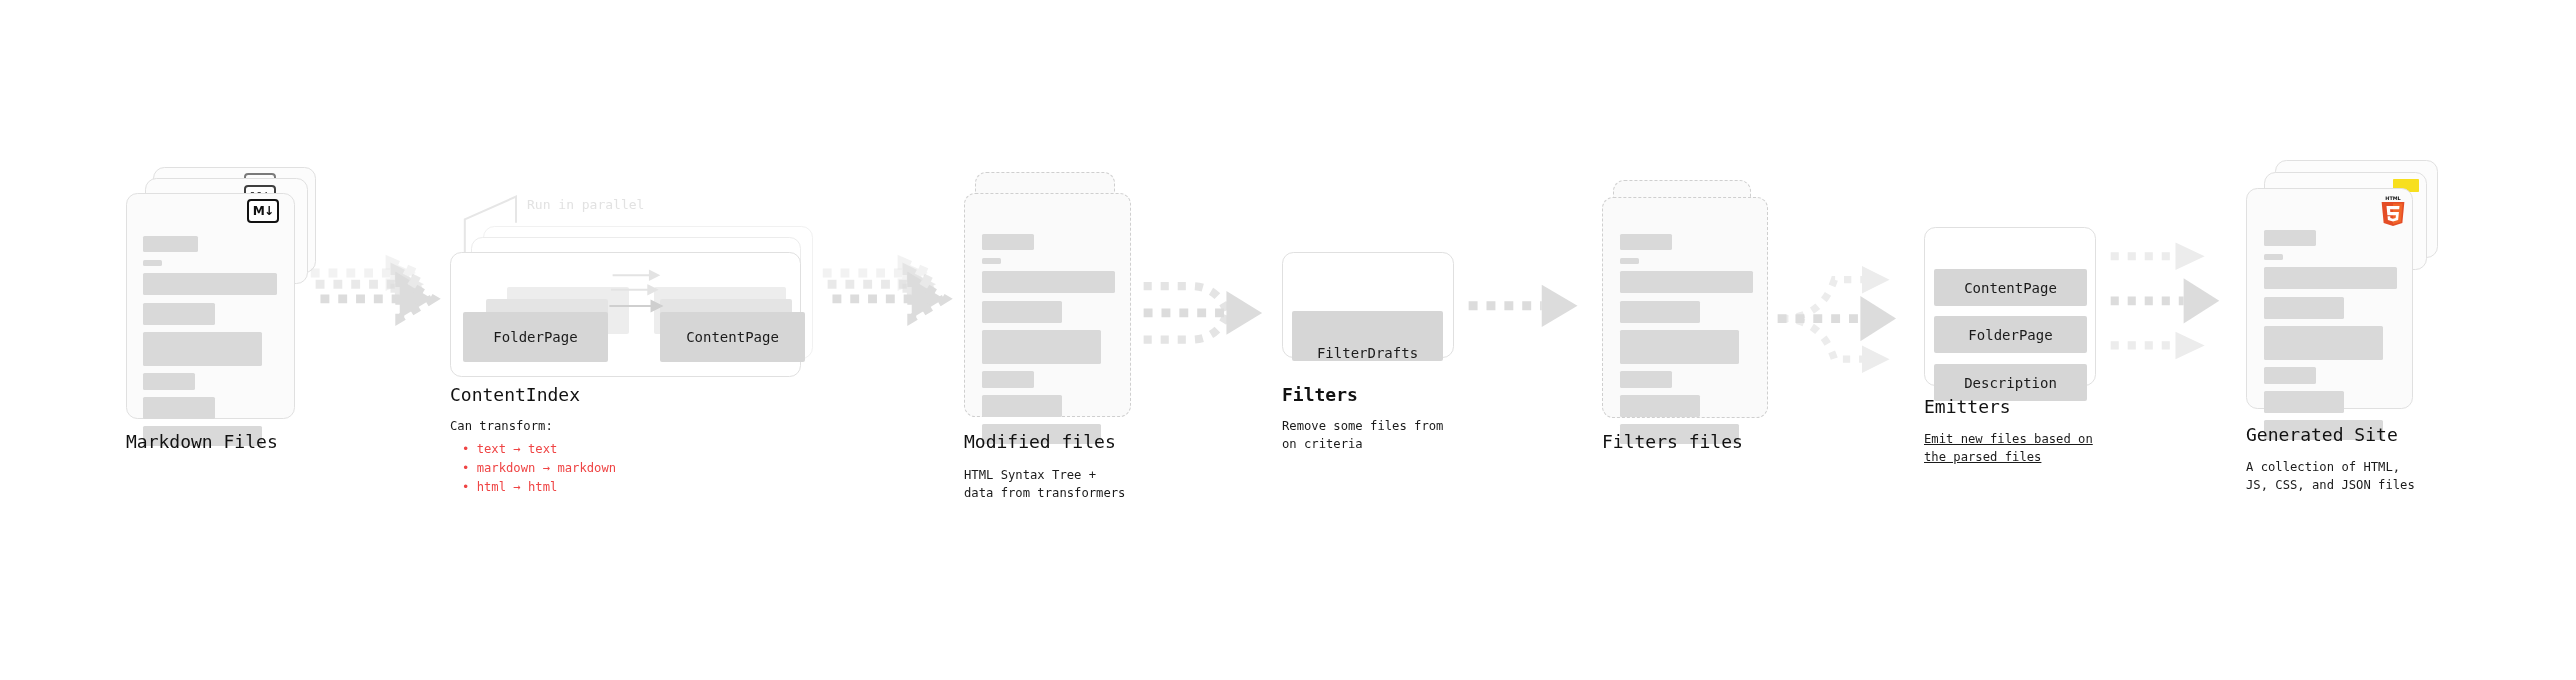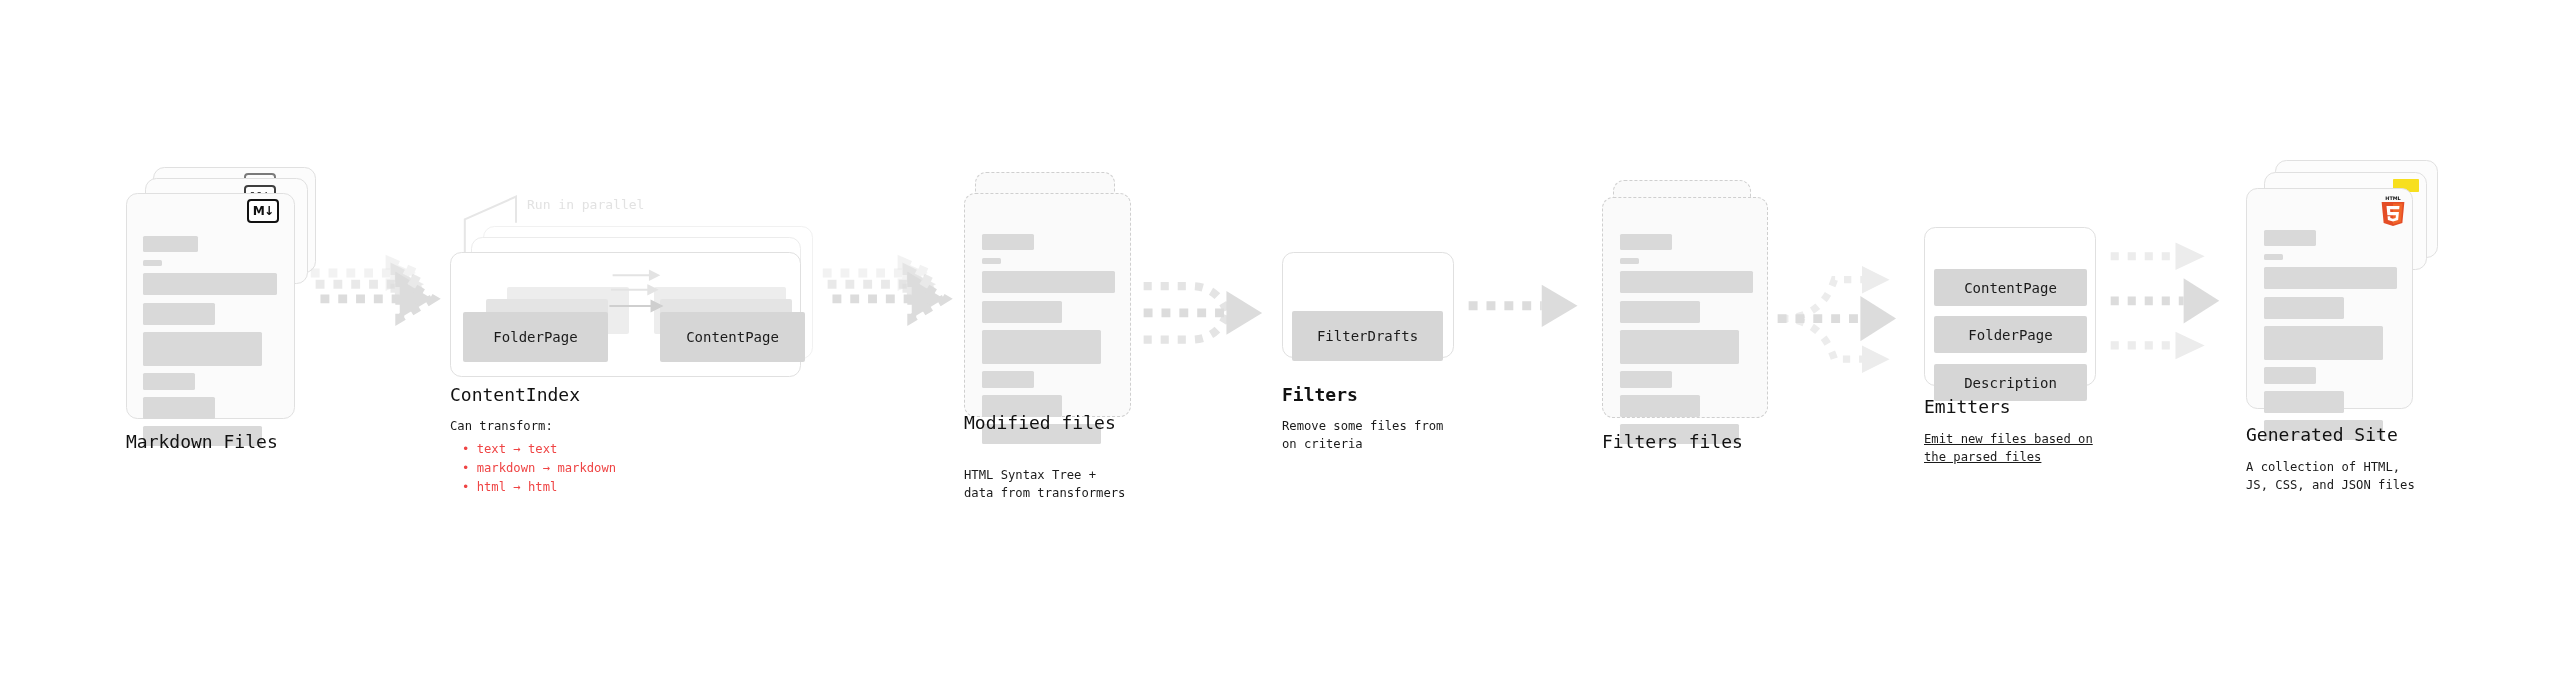--- a/index.html
+++ b/index.html
@@ -181,37 +181,37 @@
     <div class="bar" style="width:52px;height:16.3px;"></div>
     <div class="bar" style="width:18.7px;height:6.5px;"></div>
     <div class="bar" style="width:133px;height:22px;"></div>
     <div class="bar" style="width:80px;height:22px;"></div>
     <div class="bar" style="width:119px;height:34px;"></div>
     <div class="bar" style="width:52px;height:16.3px;"></div>
     <div class="bar" style="width:80px;height:22px;"></div>
     <div class="bar" style="width:119px;height:20.3px;"></div>
   </div>
 
-  <div class="title" style="left:964px;top:412px;">Modified files</div>
+  <div class="title" style="left:964px;top:431px;">Modified files</div>
   <div class="sub" style="left:964px;top:467px;">HTML Syntax Tree +
 data from transformers</div>
 </div>
 
 <svg style="left:1142px;top:268px;width:138px;height:106px;" viewBox="0 0 170 130" width="138" height="106">
   <g fill="none" stroke="#e4e4e4" stroke-width="10" stroke-dasharray="10 11">
     <path d="M 2 22 L 60 22 Q 92 22 104 52"></path>
     <path d="M 2 88 L 60 88 Q 92 88 104 58"></path>
   </g>
   <line x1="2" y1="55" x2="104" y2="55" stroke="#dcdcdc" stroke-width="11" stroke-dasharray="11 11"></line>
   <polygon points="104,28 148,55 104,82" fill="#dcdcdc"></polygon>
 </svg>
 
 <div class="stage" style="left:0;top:0;">
   <div class="proc" style="left:1282px;top:252px;width:172px;height:106px;"></div>
-  <div class="pill" style="left:1292px;top:279px;width:151px;height:50px;">
+  <div class="pill" style="left:1292px;top:279px;width:151px;height:50px;align-items:flex-end;">
       <span>FilterDrafts</span>
     </div>
 
   <div class="title" style="left:1282px;top:384px;font-weight:bold;">Filters</div>
   <div class="sub" style="left:1282px;top:418px;">Remove some files from
 on criteria</div>
 </div>
 
 <svg style="left:1467px;top:291px;width:130px;height:49px;" viewBox="0 0 160 60" width="130" height="49">
   <line x1="2" y1="18" x2="92" y2="18" stroke="#dcdcdc" stroke-width="11" stroke-dasharray="11 11"></line>

